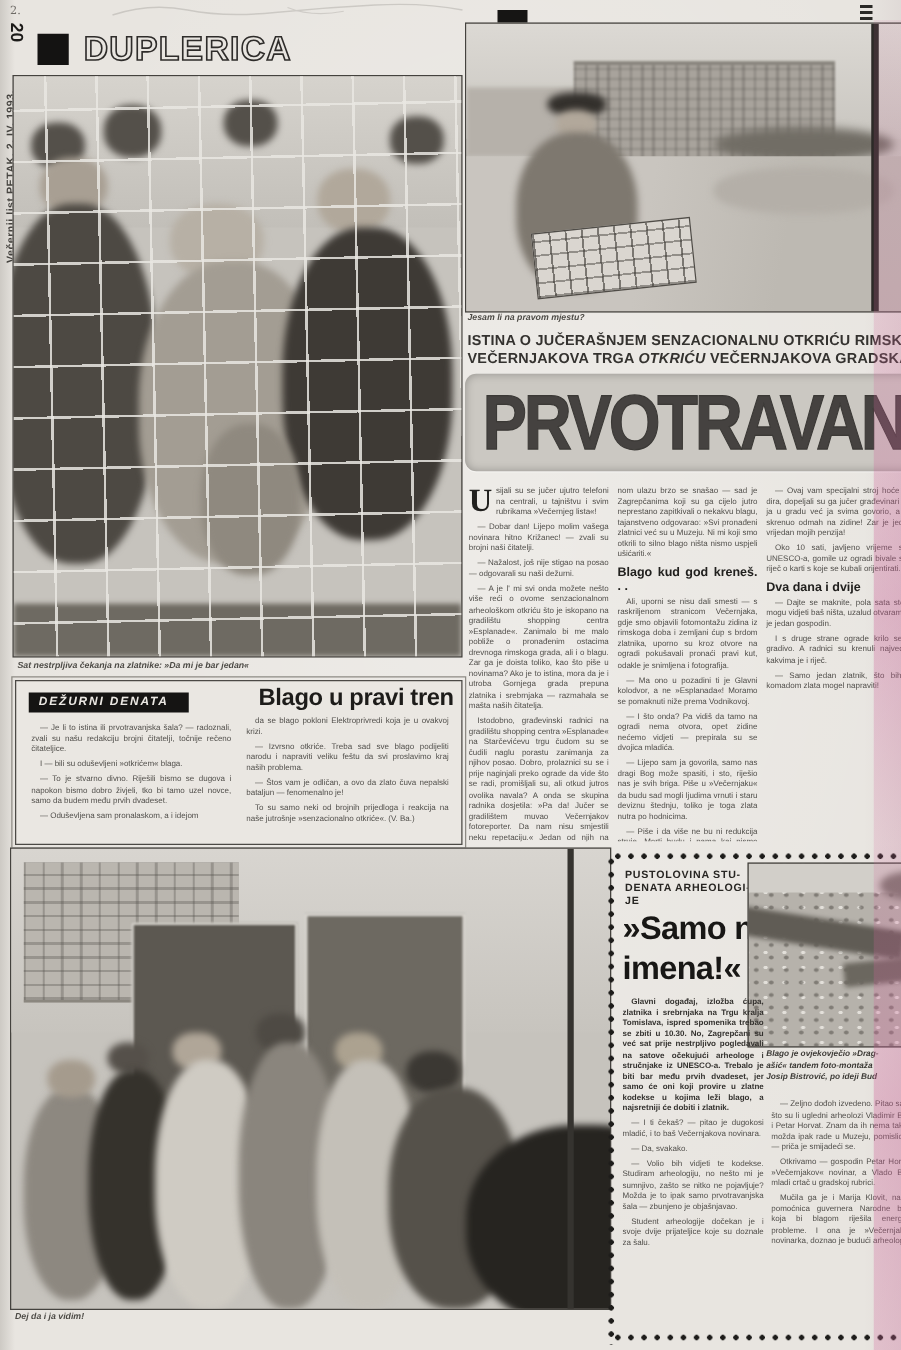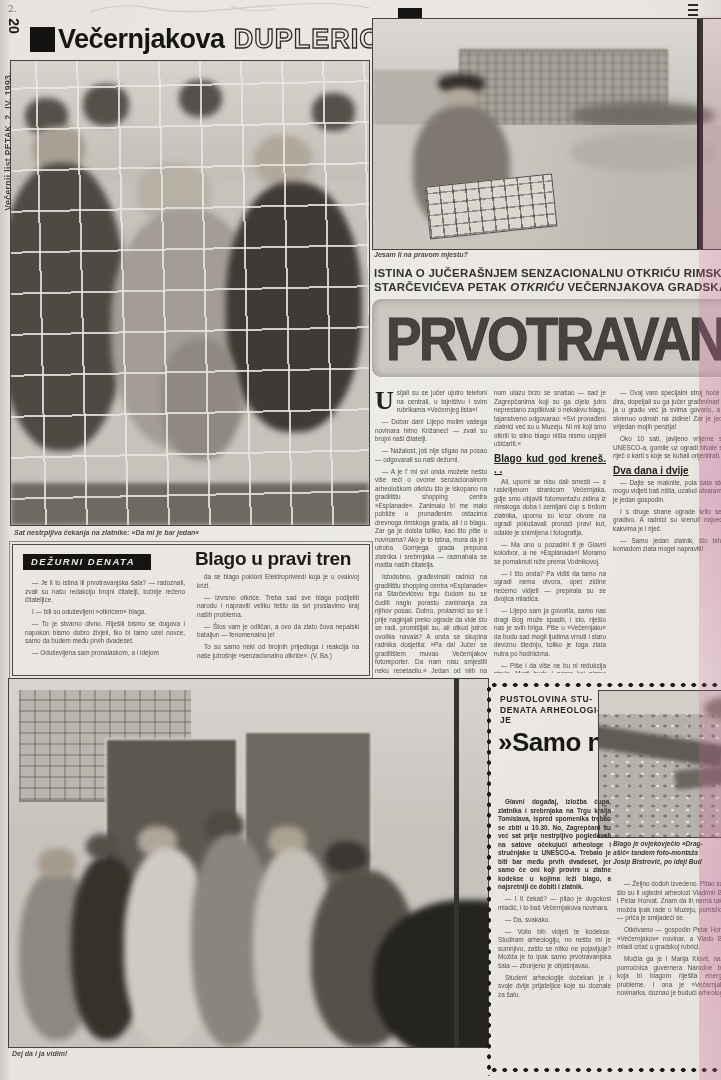--- a/index.html
+++ b/index.html
@@ -93,28 +93,28 @@
 
   
   .bodycol{position:absolute;top:389px;height:284px;overflow:hidden;
     font-size:6.4px;line-height:1.33;text-align:justify;color:#504e4a;}
   .bodycol p{margin:0 0 3.5px;text-indent:7px;}
   .bodycol p.p-first{text-indent:0;}
   .col1{left:375px;width:112px;}
   .col2{left:494px;width:112px;}
   .col3{left:613px;width:150px;}
   .dropcap{float:left;font-size:26px;line-height:21px;font-weight:800;color:#21201e;margin:1px 3px 0 0;font-family:"Liberation Serif",serif;}
-  .subhead{font-size:10px;font-weight:800;color:#21201e;margin:4px 0 3px;line-height:1.1;text-decoration:underline;}
+  .subhead{font-size:10px;font-weight:800;color:#21201e;margin:4px 0 3px;line-height:1.1;}
 
   
   .phonebox{left:12px;top:544px;width:356px;height:130px;border:1.5px solid #4b4945;
     outline:1px solid #8d8a84;outline-offset:2px;background:#eae7e2;}
   .pb-label{position:absolute;left:10px;top:9px;background:#151413;color:#ebe8e3;
     font-size:9.5px;font-weight:800;font-style:italic;letter-spacing:1.5px;padding:2px 16px 3px 8px;}
-  .pb-head{position:absolute;left:170px;top:3px;width:180px;text-align:center;
+  .pb-head{position:absolute;left:170px;top:3px;width:180px;text-align:right;
     font-size:19px;font-weight:800;color:#1d1c1a;letter-spacing:-.3px;}
   .pb-col{position:absolute;font-size:6.4px;line-height:1.33;text-align:justify;color:#504e4a;overflow:hidden;}
   .pb-col p{margin:0 0 3.5px;text-indent:7px;}
   .pb-col1{left:12px;top:34px;width:160px;height:90px;}
   .pb-col2{left:184px;top:28px;width:162px;height:98px;}
 
   
   .dots-h{position:absolute;height:6px;background:radial-gradient(circle 2.2px, #1d1c1a 98%, transparent) ;
     background-size:10.5px 6px;background-repeat:repeat-x;}
   .dots-v{position:absolute;width:6px;background:radial-gradient(circle 2.2px, #1d1c1a 98%, transparent);
@@ -147,21 +147,20 @@
     <path d="M10 12 q30 -10 60 -4 t70 2 t80 -6 t70 4" stroke="#97948f" stroke-width="1.2" fill="none"></path>
     <path d="M150 6 q20 8 45 3" stroke="#a09d98" stroke-width="1" fill="none"></path>
   </svg>
   <div class="abs corner-mark"></div>
 
   <div class="abs pagenum">20</div>
   <div class="abs vertical-edition">Večernji list PETAK, 2. IV. 1993.</div>
 
   <div class="abs masthead">
     <div class="m-square"></div>
-    <div class="brand">Večernjakova</div>
     <div class="section">DUPLERICA</div>
   </div>
   <div class="abs m-end1"></div>
   <div class="abs m-end2"></div>
 
   <div class="photo ph1">
     <div class="ph1-sky"></div>
     <div class="blob h" style="left:4%;top:8%;width:12%;height:8%;"></div>
     <div class="blob h" style="left:20%;top:5%;width:13%;height:9%;"></div>
     <div class="blob h" style="left:47%;top:4%;width:12%;height:8%;"></div>
@@ -188,21 +187,21 @@
     <div class="blob" style="left:20%;top:30%;width:9%;height:10%;background:#b2a89b;"></div>
     <div class="blob" style="left:11%;top:38%;width:27%;height:55%;background:#7e786f;"></div>
     <div class="ph2-tray"></div>
     <div class="blob" style="left:55%;top:50%;width:40%;height:16%;background:#b4afa8;"></div>
     <div class="ph2-pole"></div>
   </div>
   <div class="cap" style="left:374px;top:251px;">Jesam li na pravom mjestu?</div>
 
   <div class="abs kicker">
     <div>ISTINA O JUČERAŠNJEM SENZACIONALNU OTKRIĆU RIMSKIH ZIDINA</div>
-    <div><span>STARČEVIĆEVA PETAK </span><i>OTKRIĆU</i><span> VEČERNJAKOVA GRADSKA RUBRIKA</span></div>
+    <div><span>VEČERNJAKOVA TRGA </span><i>OTKRIĆU</i><span> VEČERNJAKOVA GRADSKA RUBRIKA</span></div>
   </div>
 
   <div class="abs banner">
     <div class="banner-text">PRVOTRAVANJSKA</div>
   </div>
 
   <div class="bodycol col1">
     <p class="p-first"><span class="dropcap">U</span><span>sijali su se jučer ujutro telefoni na centrali, u tajništvu i svim rubrikama »Večernjeg lista«!</span></p>
     <div>
         <p>— Dobar dan! Lijepo molim vašega novinara hitno Križanec! — zvali su brojni naši čitatelji.</p>
@@ -278,20 +277,21 @@
   <div class="dots-v" style="left:486px;top:684px;height:392px;"></div>
   <div class="dots-h" style="left:489px;top:1067px;width:232px;"></div>
 
   <div class="abs sb-kicker">
       <p>PUSTOLOVINA STU-</p>
       <p>DENATA ARHEOLOGI-</p>
       <p>JE</p>
     </div>
   <div class="abs sb-head">
       <p>»Samo ne</p>
+      <p>imena!«</p>
     </div>
 
   <div class="photo ph4">
     <div class="ph4-sky"></div>
     <div class="blob" style="left:55%;top:4%;width:30%;height:16%;background:#7b766f;"></div>
 
     <div class="ph4-wall"></div>
     <div class="ph4-wall2"></div>
   </div>
   <div class="abs sb-cap">

